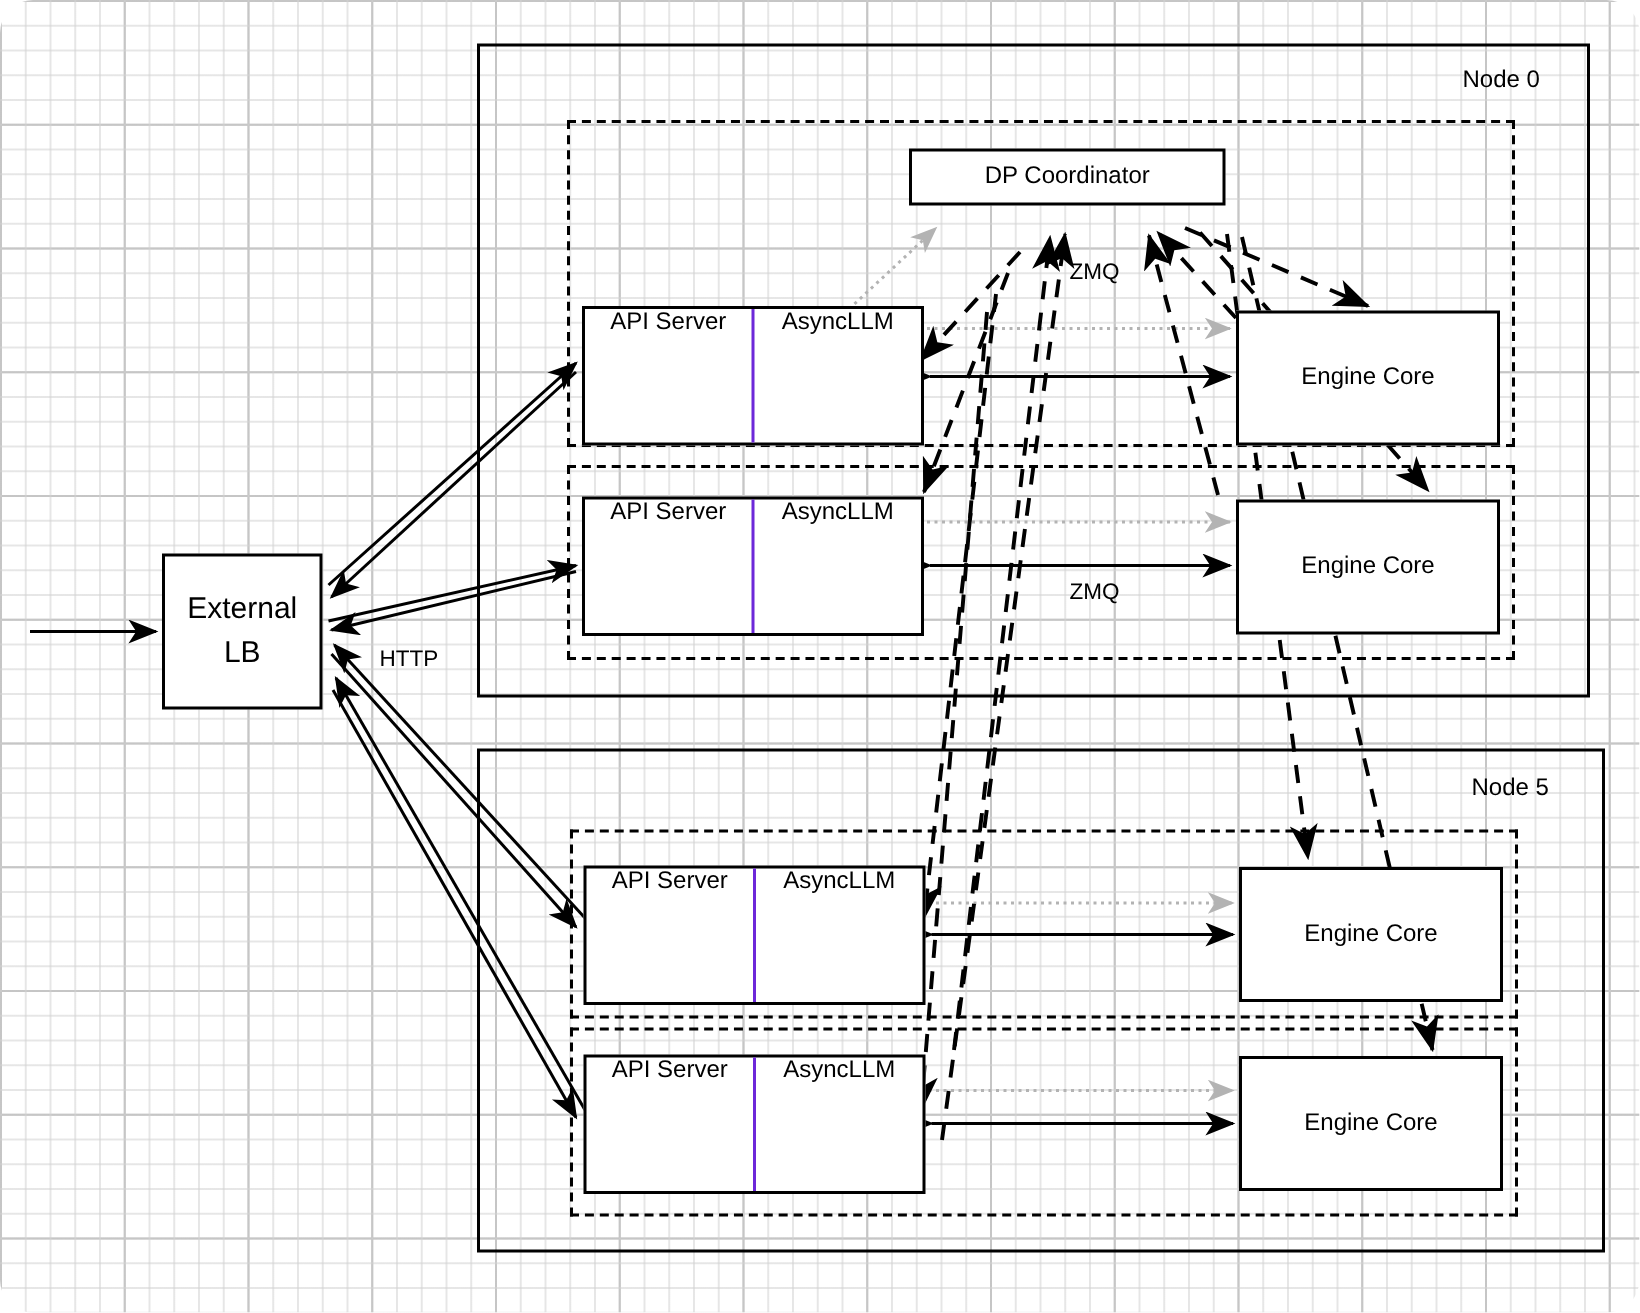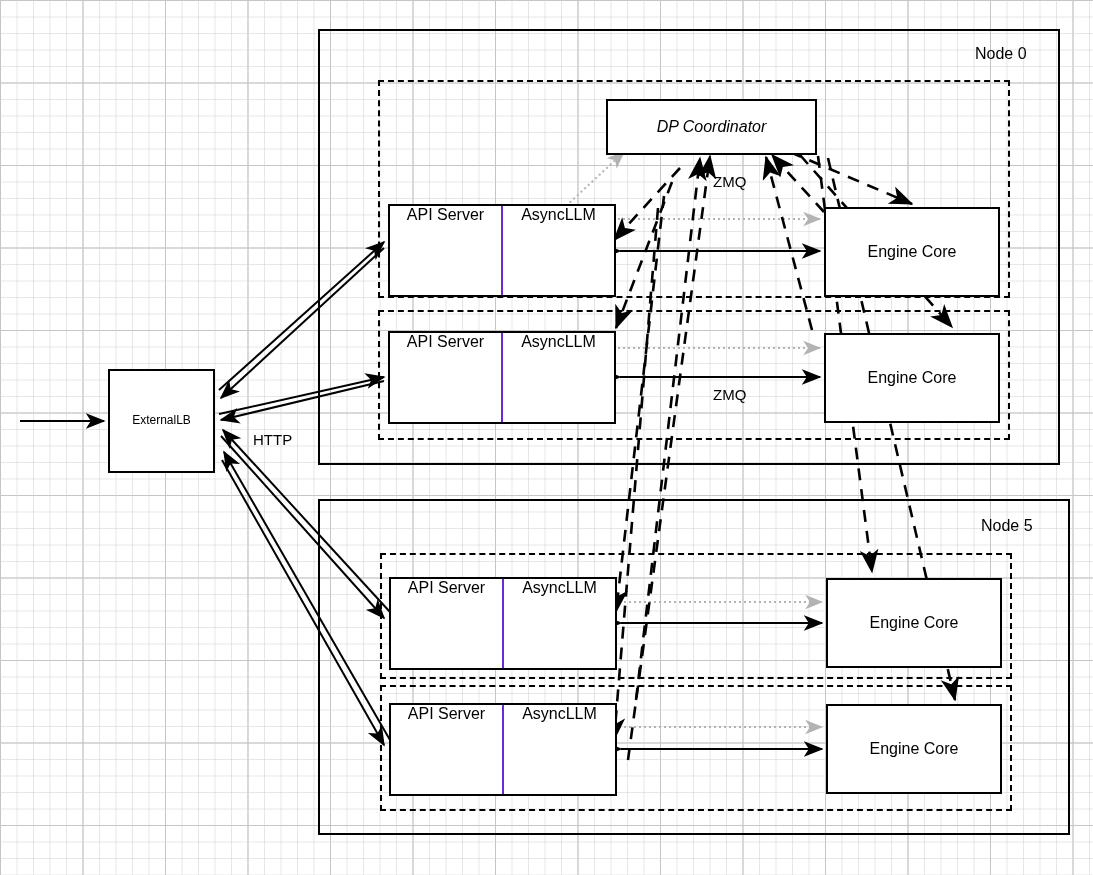--- a/index.html
+++ b/index.html
@@ -17,20 +17,21 @@
       linear-gradient(to right, rgba(210,210,210,.55) 1px, transparent 1px),
       linear-gradient(to bottom, rgba(210,210,210,.55) 1px, transparent 1px),
       linear-gradient(to right, rgba(170,170,170,.85) 1px, transparent 1px),
       linear-gradient(to bottom, rgba(170,170,170,.85) 1px, transparent 1px);
     background-size:
       16.5px 16.5px,
       16.5px 16.5px,
       82.5px 82.5px,
       82.5px 82.5px;
     background-position:0 0, 0 0, 0 0, 0 0;
+    border-radius:22px;
   }
   svg.layer{position:absolute;left:0;top:0;width:1093px;height:875px;overflow:visible;}
   svg.layer.edges{z-index:2;}
   .node-box{
     position:absolute;
     border:2px solid #000;
     background:transparent;
     box-sizing:border-box;
     z-index:1;
   }
@@ -79,24 +80,24 @@
   }
   .split-box > div.right-cell{
     border-left:2px solid #6d28d9;
   }
   .lb-box{
     position:absolute;
     border:2px solid #000;
     background:#ffffff;
     box-sizing:border-box;
     display:flex;
-    flex-direction:row;
+    flex-direction:column;
     align-items:center;
     justify-content:center;
-    font-size:12px;
+    font-size:20px;
     line-height:1.45;
     color:#000;
     z-index:3;
   }
   .edge-label{
     position:absolute;
     font-size:15px;
     color:#000;
     background:transparent;
     white-space:nowrap;
@@ -107,21 +108,21 @@
 <body>
 
 <div id="canvas">
 
   <div class="node-box" style="left:318px;top:29px;width:742px;height:436px;"></div>
   <div class="node-label" style="left:975px;top:45px;">Node 0</div>
 
   <div class="dash-box" style="left:378px;top:80px;width:632px;height:218px;"></div>
   <div class="dash-box" style="left:378px;top:310px;width:632px;height:130px;"></div>
 
-  <div class="solid-box" style="left:606px;top:99px;width:211px;height:56px;font-style:italic;">
+  <div class="solid-box" style="left:606px;top:99px;width:211px;height:38px;">
     <span>DP Coordinator</span>
   </div>
 
   <div class="split-box" style="left:388px;top:204px;width:228px;height:93px;">
     <div>
       <span>API Server</span>
     </div>
     <div class="right-cell">
       <span>AsyncLLM</span>
     </div>

